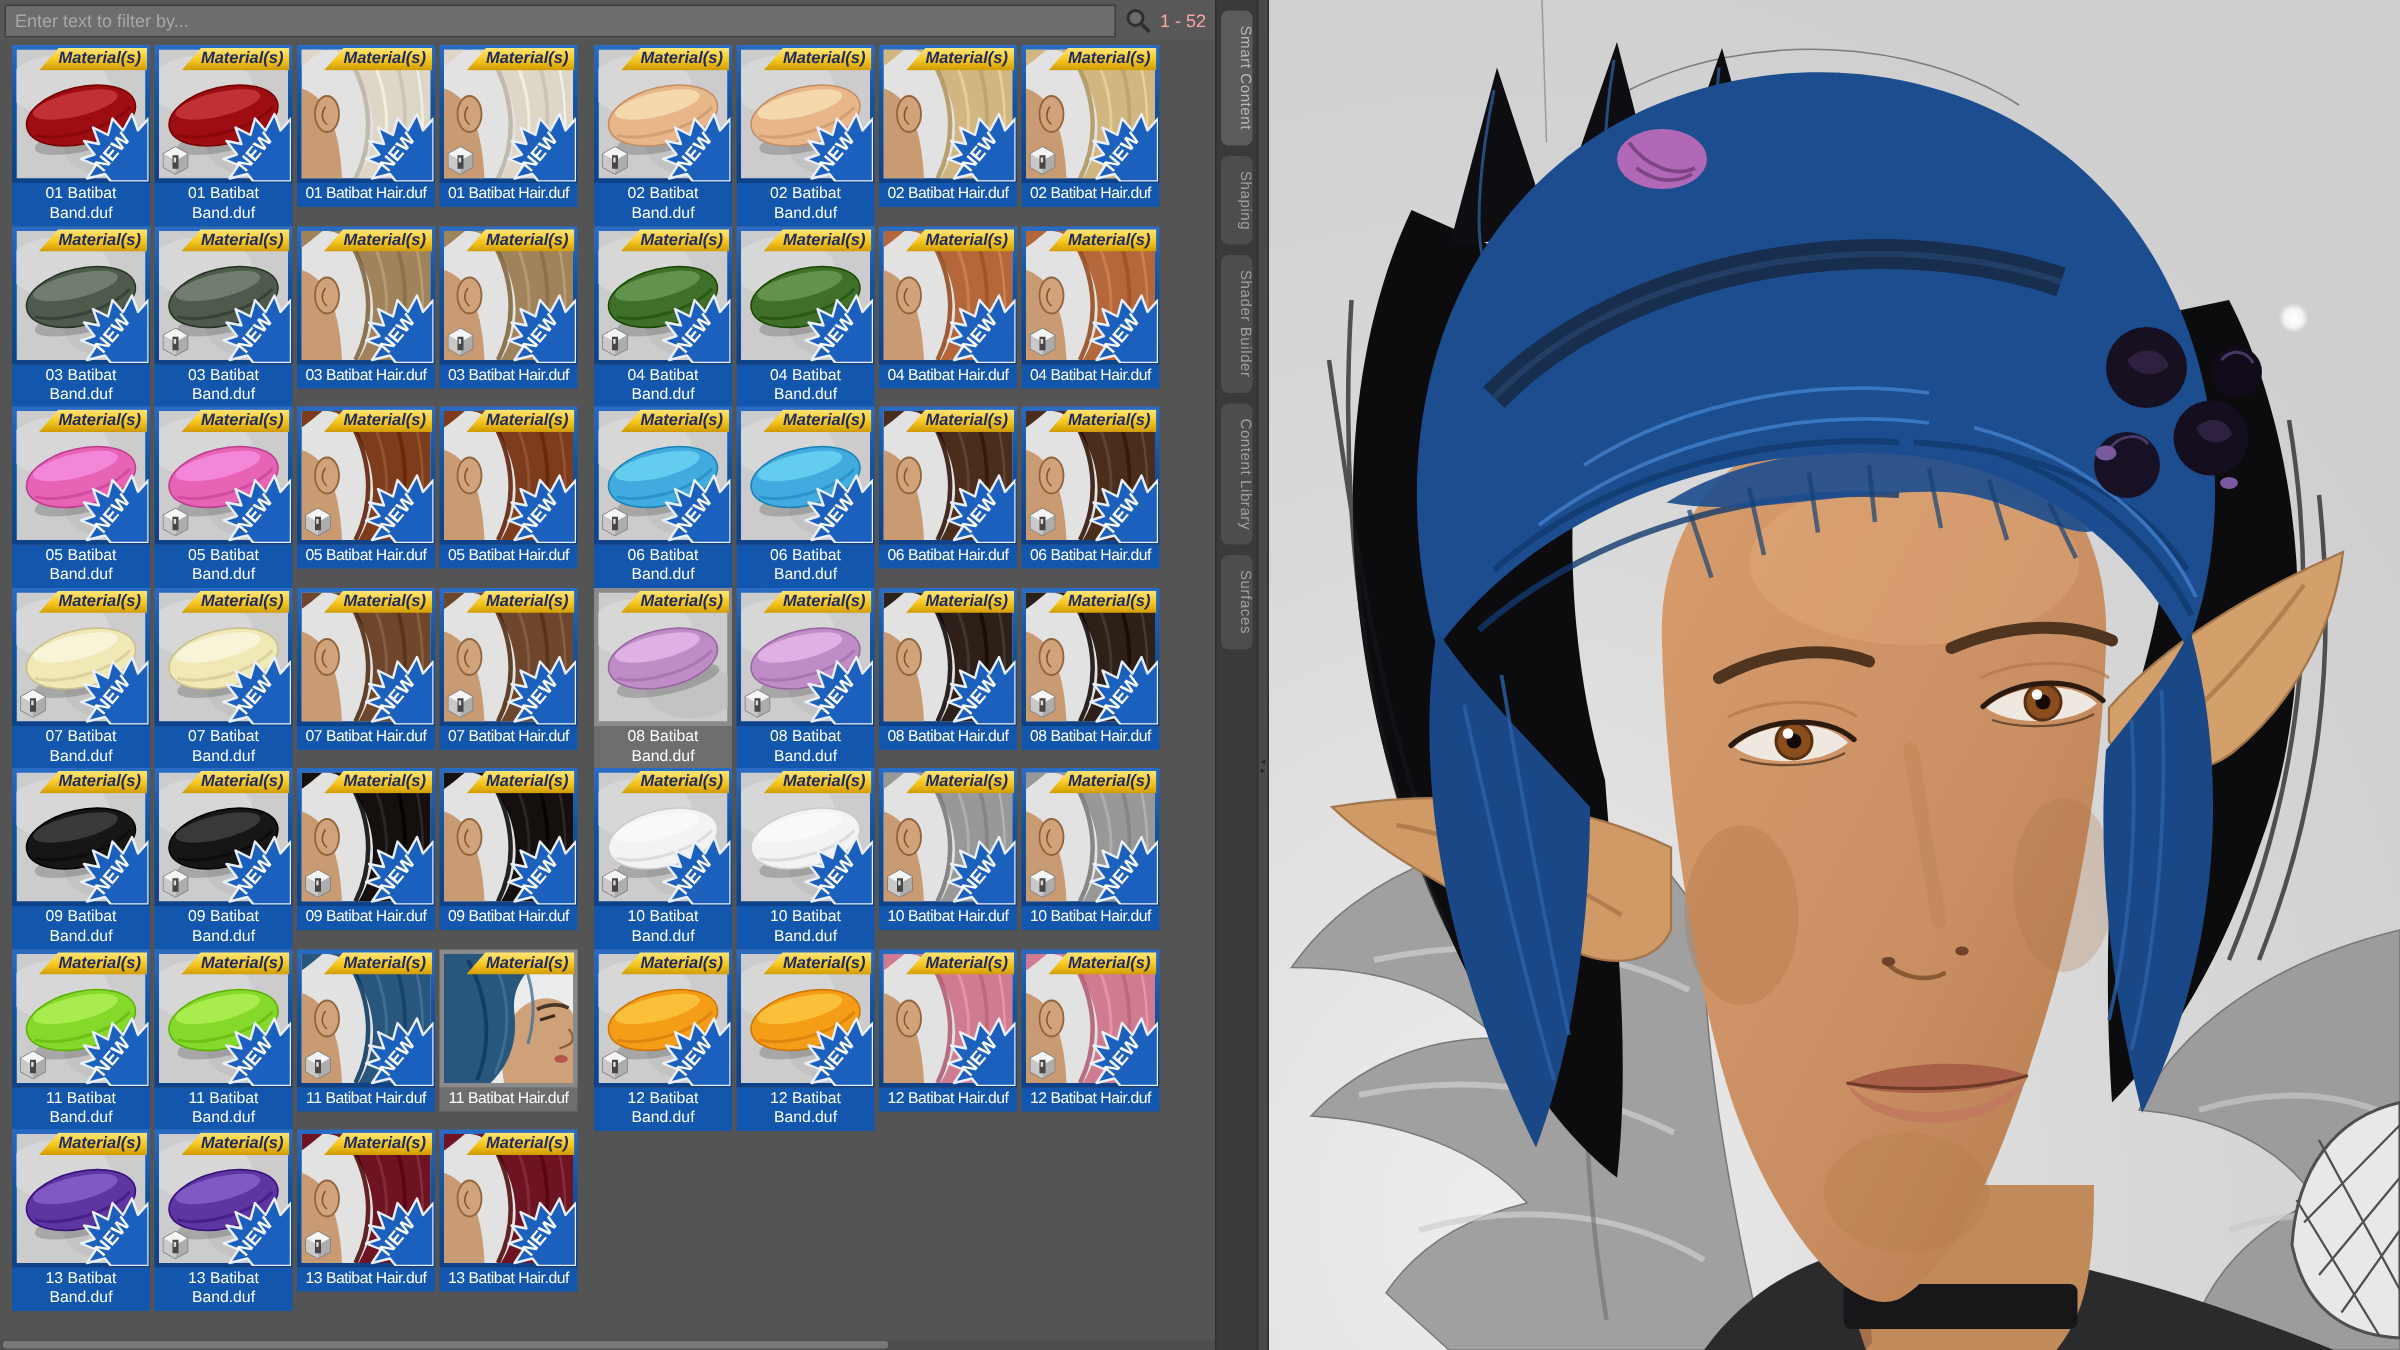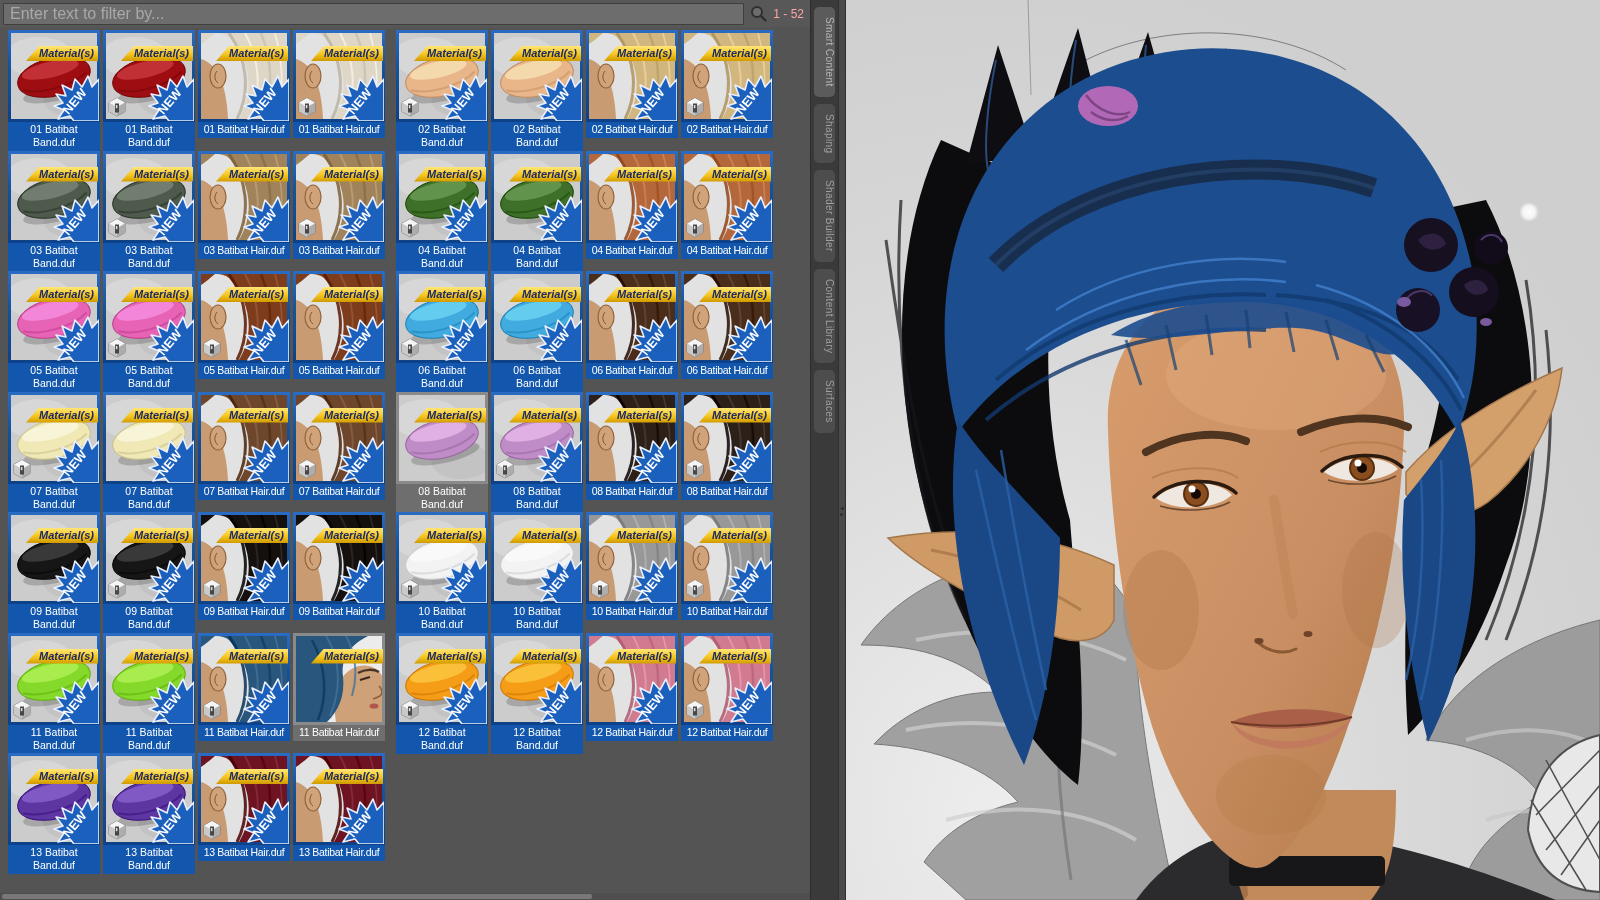--- a/index.html
+++ b/index.html
@@ -6,40 +6,40 @@
   body{
     width:1600px;height:900px;overflow:hidden;position:relative;
     background:#555555;font-family:"Liberation Sans",sans-serif;
     -webkit-font-smoothing:antialiased;
   }
   
   .left-panel{position:absolute;left:0;top:0;width:810px;height:900px;background:#545454;}
   .filter-bar{display:flex;align-items:center;height:27px;width:810px;padding:0 4px 0 3px;box-sizing:border-box;gap:6px;background:#585858;}
   .search-input{
     flex:1;height:20px;background:#6d6d6d;border:1px solid #3e3e3e;
-    color:#000000;font-size:16px;padding:0 6px;outline:none;border-radius:1px;
+    color:#000000;font-size:12px;padding:0 6px;outline:none;border-radius:1px;
     font-family:"Liberation Sans",sans-serif;
   }
   .search-input::placeholder{color:#a9a9a9;}
   .mag-icon{flex:0 0 auto;}
   .result-count{flex:0 0 auto;color:#fca5a5;font-size:12px;white-space:nowrap;padding-right:2px;}
   
   .grid{position:absolute;left:0;top:30px;width:810px;padding-left:8px;box-sizing:border-box;}
   .tile-row{display:flex;align-items:flex-start;height:120.5px;}
   .tile-group{display:flex;gap:3px;margin-right:11px;}
   .tile{width:92px;cursor:pointer;}
   .thumb{position:relative;width:86px;height:86px;padding:3px;background:linear-gradient(180deg,#2a6cc4 0%,#14539e 40%,#0d4188 100%);}
   .thumb.read{background:#8a8a8a;}
   .thumb svg.art{display:block;}
   .banner{
     position:absolute;top:2px;right:2px;width:72px;height:15px;line-height:14px;
     background:linear-gradient(180deg,#ffe678 0%,#f6c51d 55%,#cf9a00 100%);
     clip-path:polygon(13px 0,100% 0,100% 100%,0 100%);
     color:#1c2a66;font-size:11px;font-weight:bold;font-style:italic;
-    text-align:right;padding-right:4px;box-sizing:border-box;margin-top:14px;
+    text-align:right;padding-right:4px;box-sizing:border-box;
   }
   .ribbon{position:absolute;right:1px;bottom:1px;}
   .cube{position:absolute;left:4px;bottom:5px;}
   .label{
     width:92px;box-sizing:border-box;background:#1257ad;color:#ffffff;
     font-size:10.5px;line-height:13px;text-align:center;padding:1px 1px 2px;
   }
   .label.hair{white-space:nowrap;letter-spacing:-0.3px;overflow:hidden;text-align:center;}
   .label.read{background:#6e6e6e;}
   .hscroll{position:absolute;left:0;bottom:0;width:810px;height:7px;background:#4e4e4e;}

